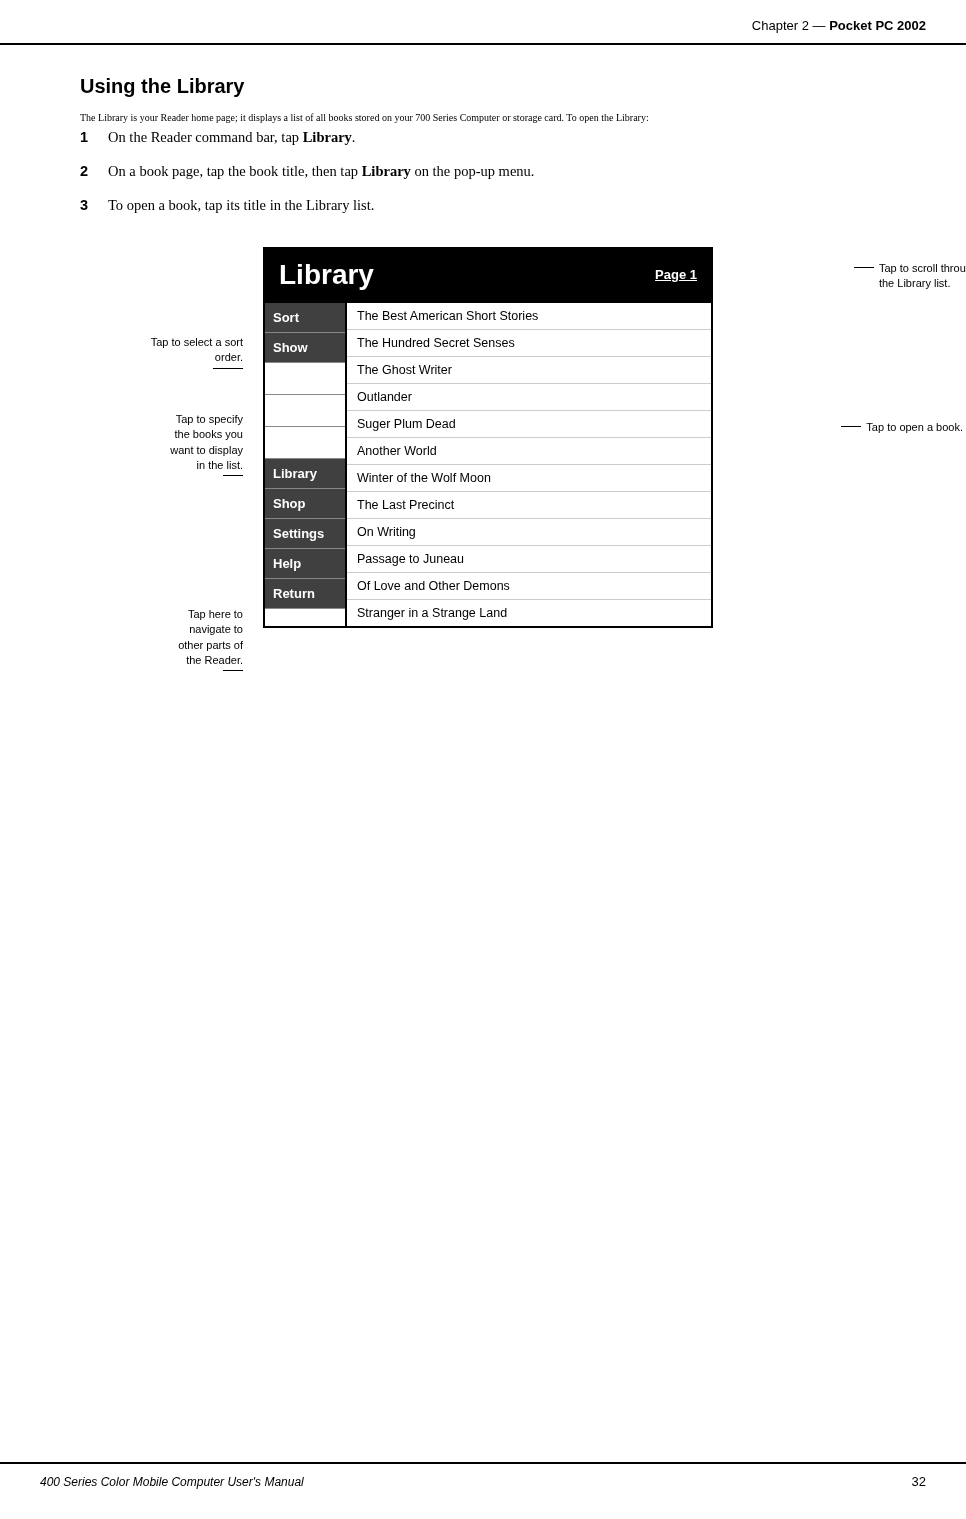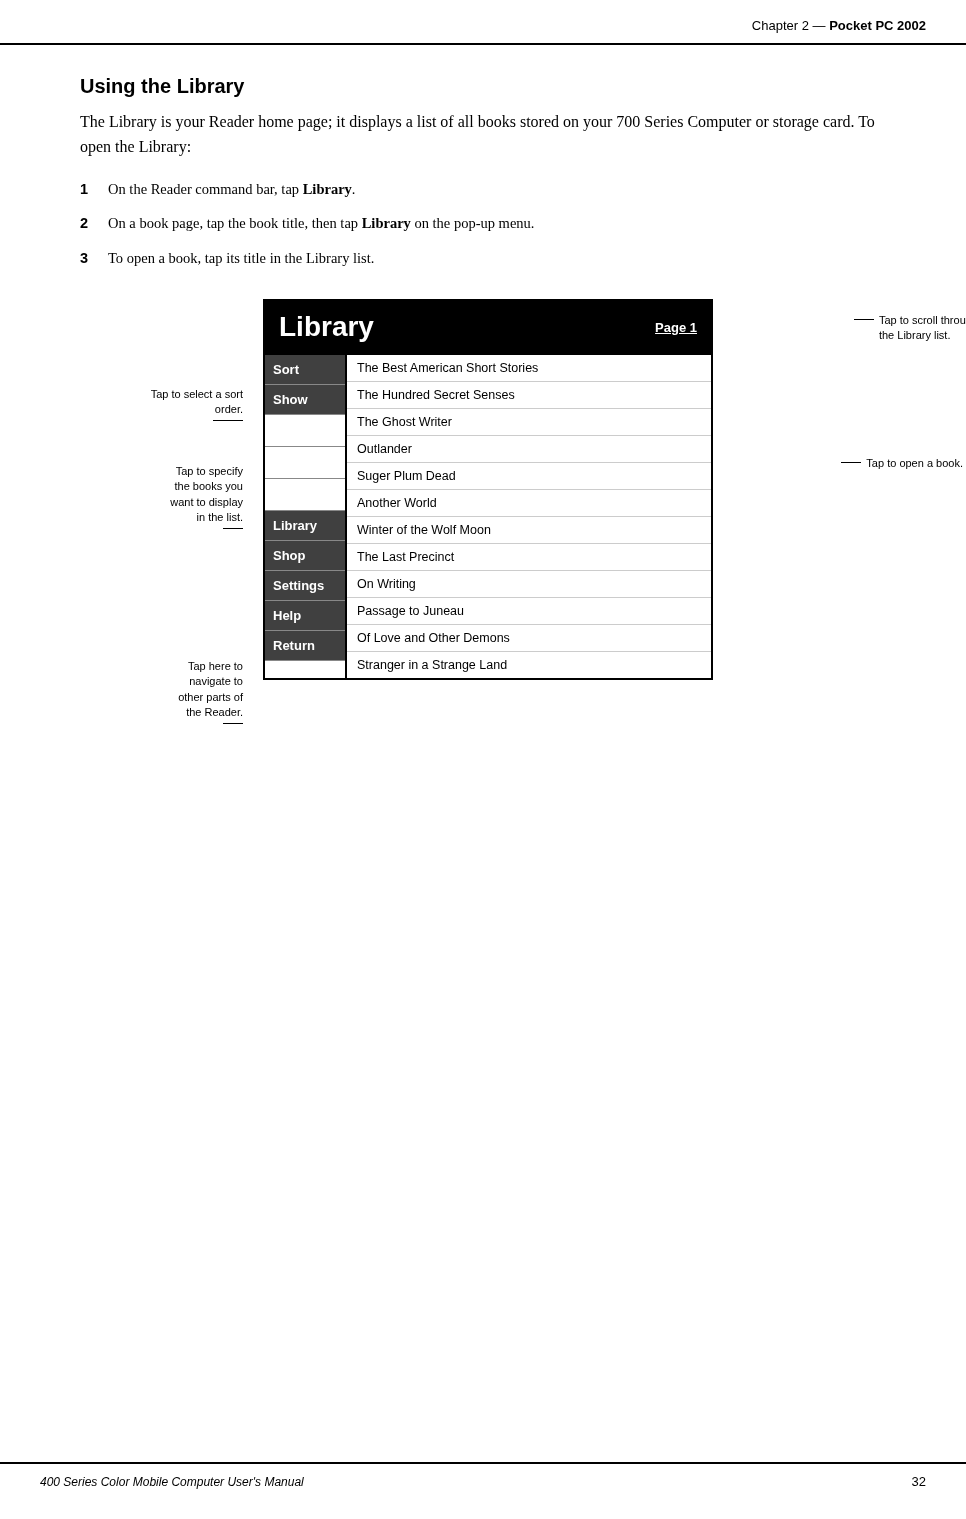--- a/index.html
+++ b/index.html
@@ -63,23 +63,22 @@
 
     
     .section-title {
       font-family: Arial, sans-serif;
       font-size: 20px;
       font-weight: bold;
       margin-bottom: 12px;
     }
 
     .section-intro {
-      font-size: 16px;
+      font-size: 10px;
       line-height: 1.55;
-      margin-bottom: 18px;
     }
 
     
     .steps {
       margin-bottom: 30px;
     }
     .step {
       display: flex;
       margin-bottom: 12px;
       font-size: 14.5px;
@@ -287,21 +286,21 @@
             <div class="book-item">Stranger in a Strange Land</div>
           </div>
         </div>
       </div>
 
       <div style="position:absolute; top: 14px; right: -145px; display:flex; align-items:flex-start;">
         <div style="border-top:1px solid #000; width:20px; margin-top:6px;"></div>
         <span style="font-family:Arial,sans-serif; font-size:11px; line-height:1.35; padding-left:5px;">Tap to scroll through<br>the Library list.</span>
       </div>
 
-      <div style="position:absolute; top: 157px; right: -130px; display:flex; align-items:flex-start;">
+      <div style="position:absolute; top: 173px; right: -130px; display:flex; align-items:flex-start;">
         <div style="border-top:1px solid #000; width:20px; margin-top:6px;"></div>
         <span style="font-family:Arial,sans-serif; font-size:11px; line-height:1.35; padding-left:5px;">Tap to open a book.</span>
       </div>
 
     </div>
   </div>
 </div>
 
 <div class="page-footer">
   <span class="footer-text">400 Series Color Mobile Computer User's Manual</span>

